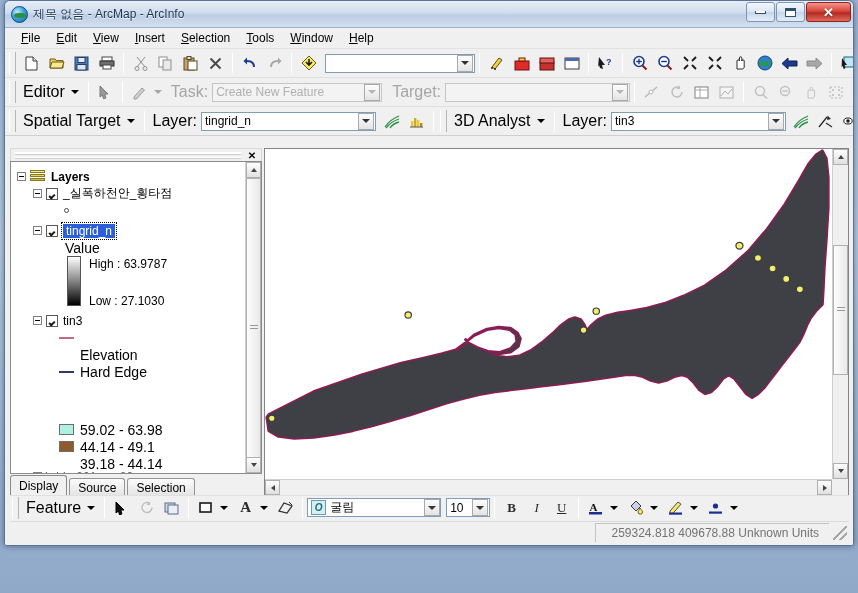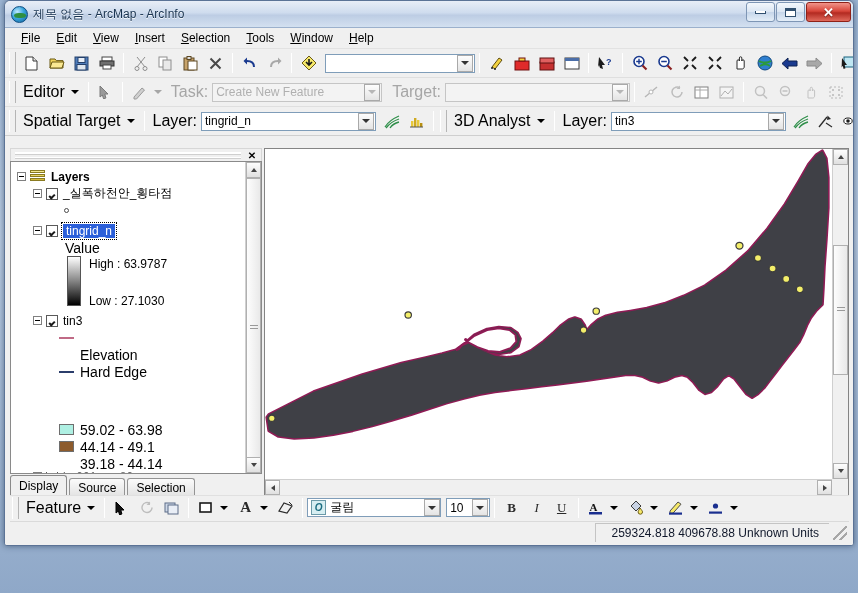--- a/index.html
+++ b/index.html
@@ -273,21 +273,21 @@
 
   
   .statusbar{
     position:absolute;left:5px;right:4px;bottom:2px;height:22px;
     background:#f0f0f0;display:flex;align-items:center;
     border-top:1px solid #dadada;
   }
   .status-left{flex:1;}
   .status-coord{
     border-left:1px solid #c4c4c4;border-top:1px solid #c4c4c4;
-    padding:2px 10px 2px 16px;font-size:12px;color:#0f172a;white-space:nowrap;
+    padding:2px 10px 2px 16px;font-size:12px;color:#737373;white-space:nowrap;
   }
   .resize-grip{
     width:14px;height:14px;margin-left:4px;margin-right:2px;
     background:
       linear-gradient(135deg,transparent 45%,#a7a7a7 45%,#a7a7a7 55%,transparent 55%) ,
       linear-gradient(135deg,transparent 70%,#a7a7a7 70%,#a7a7a7 80%,transparent 80%);
   }
 </style>
 </head>
 <body>

